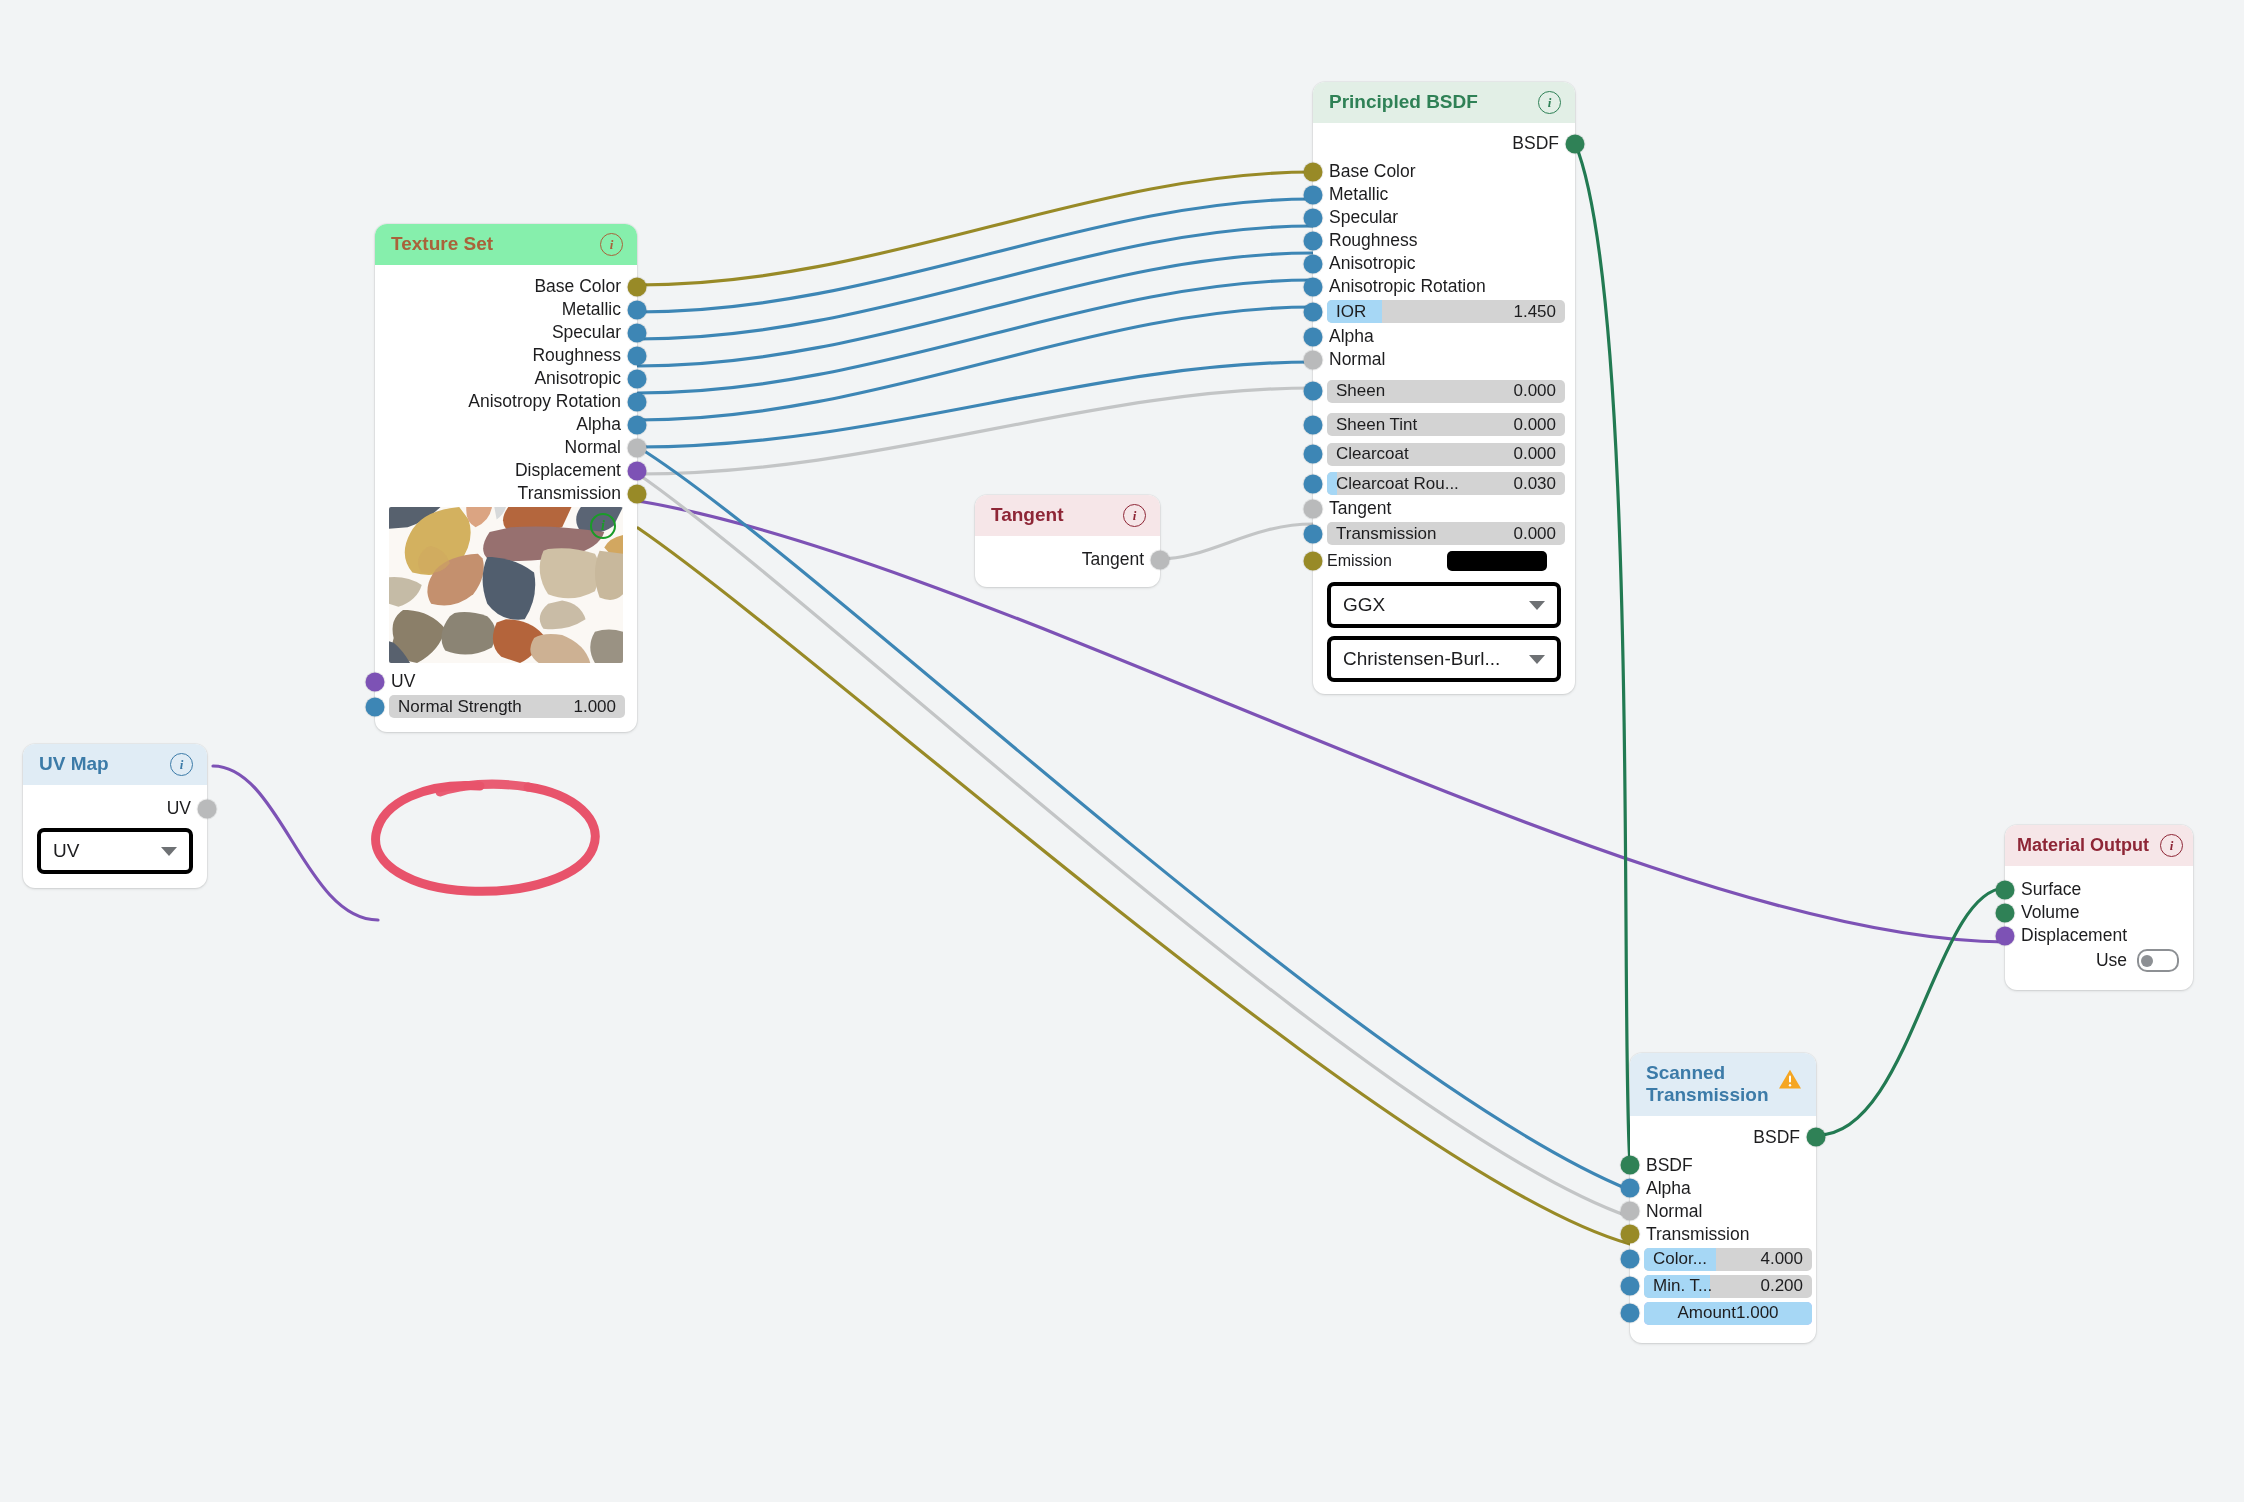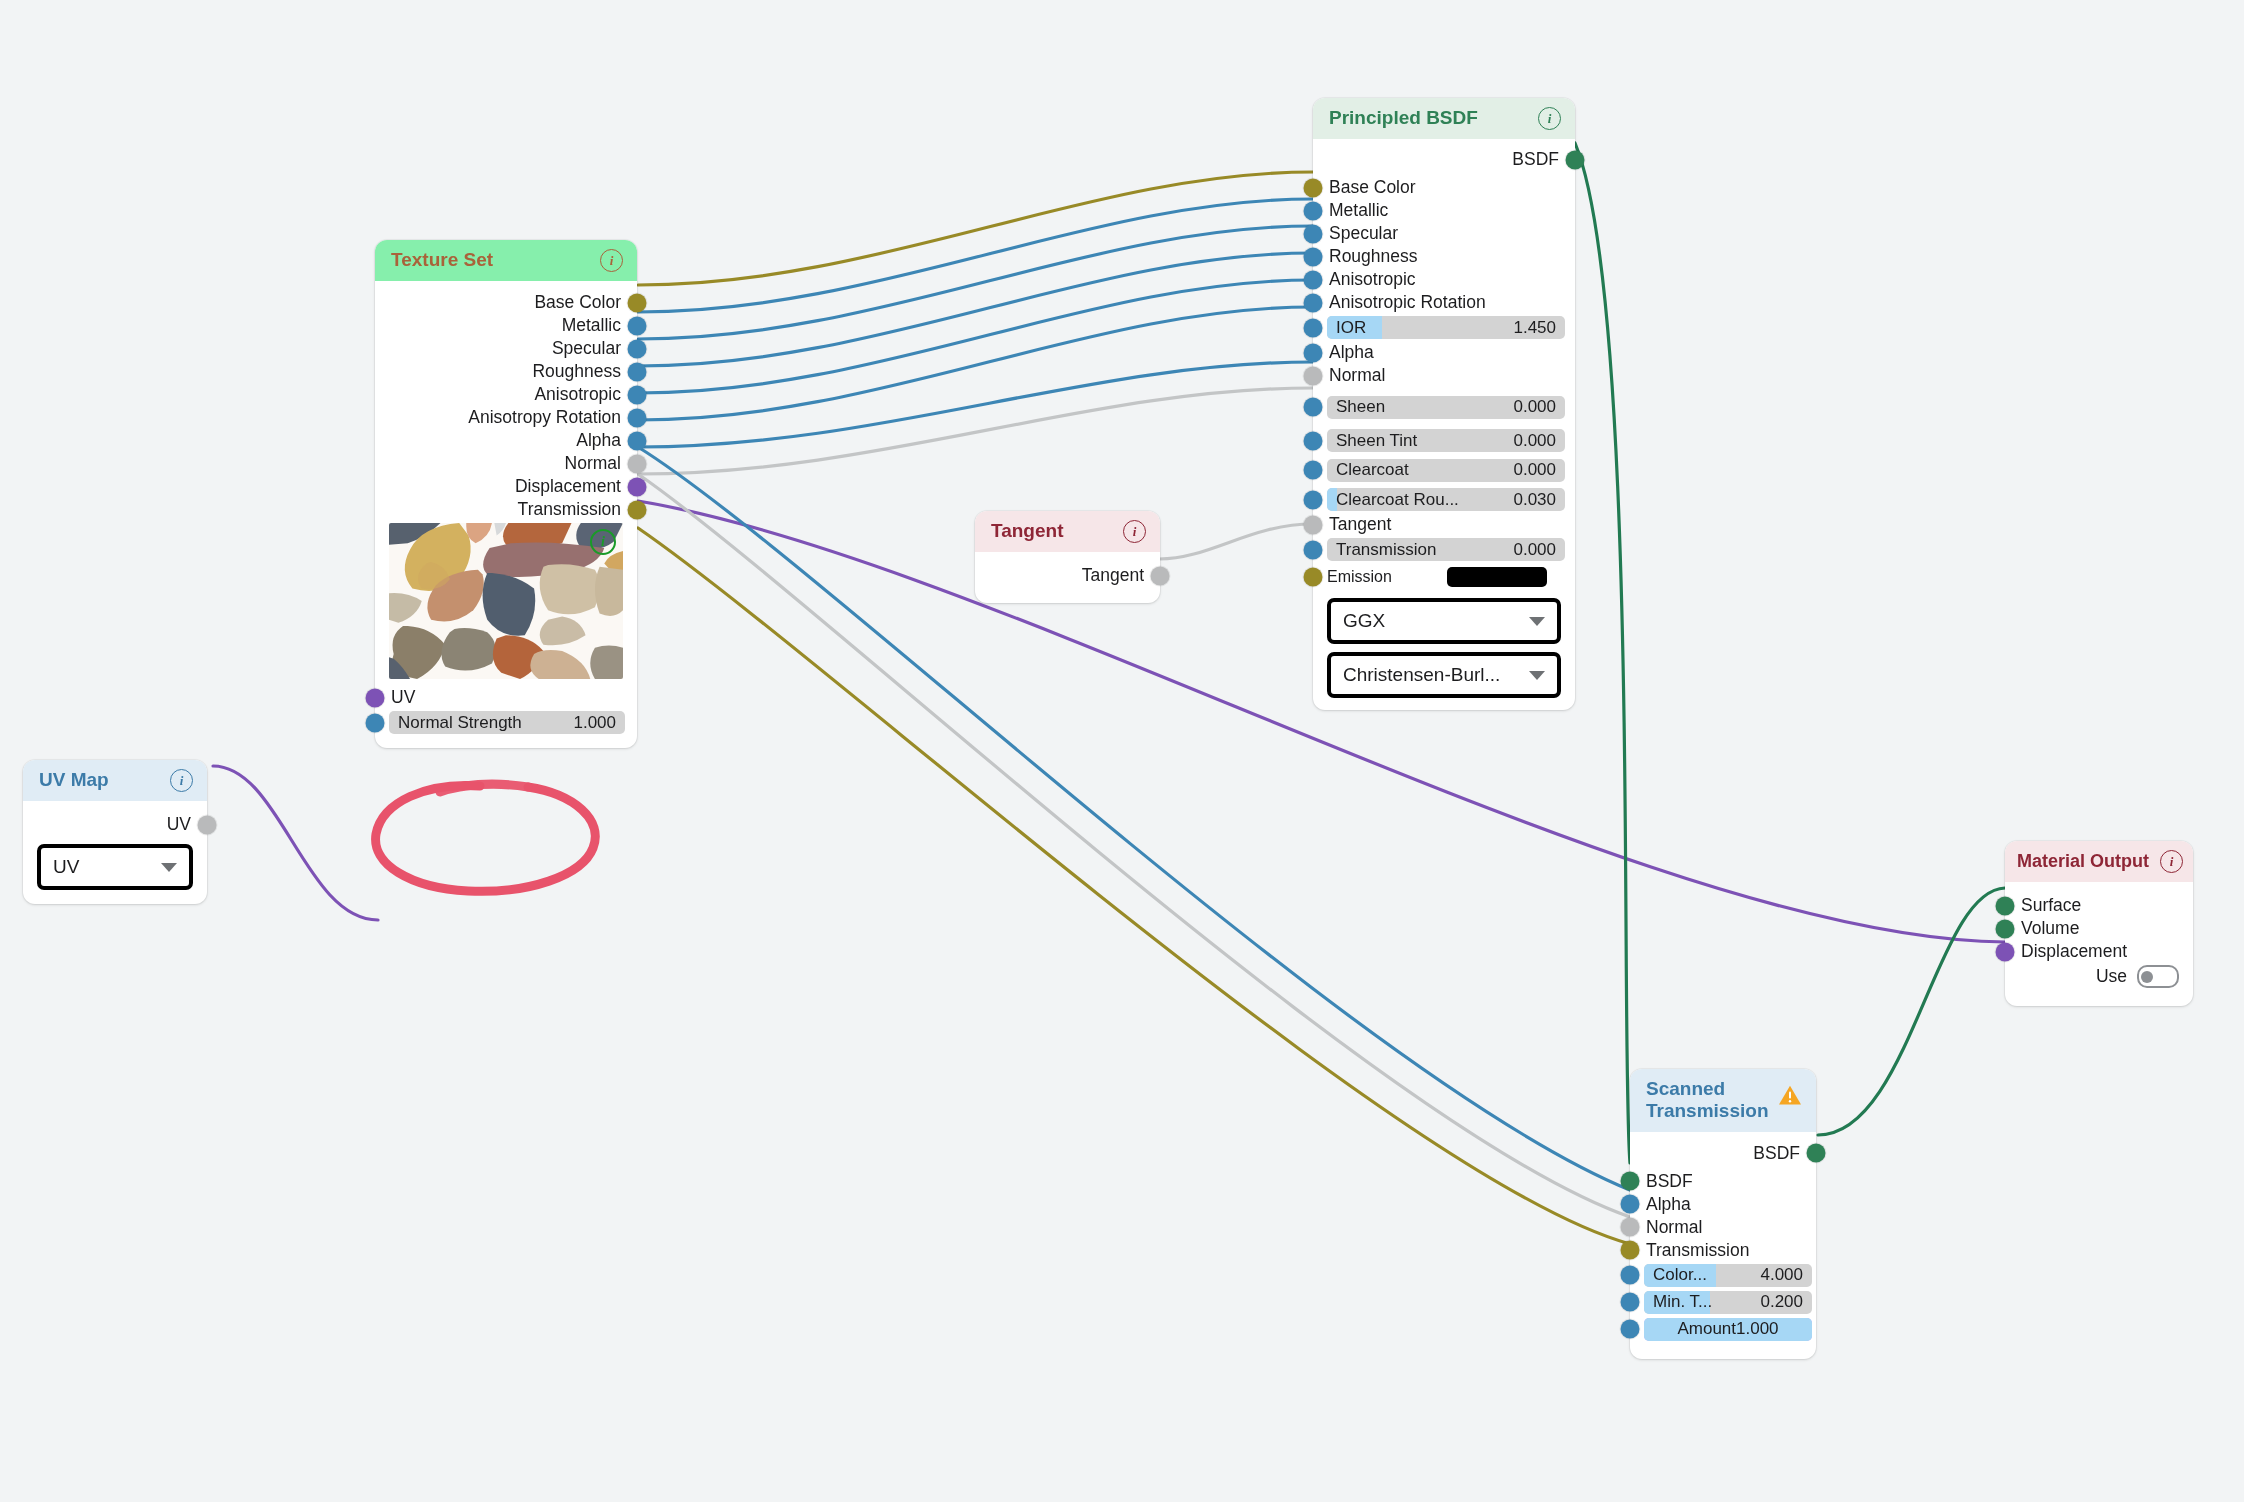--- a/index.html
+++ b/index.html
@@ -14,21 +14,20 @@
   #canvas{position:absolute;inset:0;width:2244px;height:1502px;}
   svg.links{position:absolute;left:0;top:0;width:2244px;height:1502px;pointer-events:none;}
 
   
   .node{
     position:absolute;
     background:#ffffff;
     border-radius:12px;
     box-shadow:0 1px 3px rgba(0,0,0,.13),0 0 0 1px rgba(0,0,0,.04);
     overflow:visible;
-    margin-top:16px;
   }
   .node-header{
     border-radius:12px 12px 0 0;
     padding:9px 14px 9px 16px;
     display:flex;align-items:center;justify-content:space-between;
     font-weight:bold;font-size:19px;line-height:1.18;
   }
   .node-body{padding:7px 0 12px 0;position:relative;}
 
   

